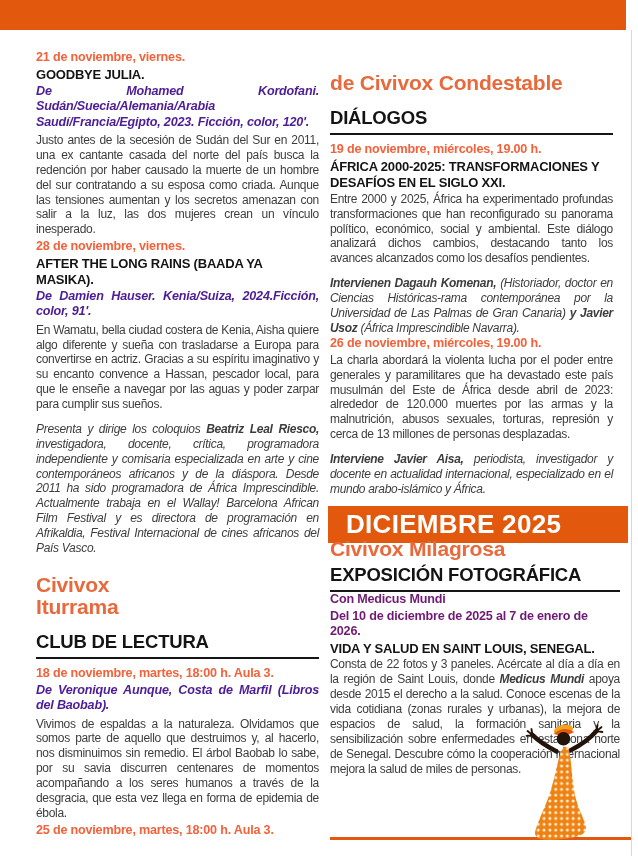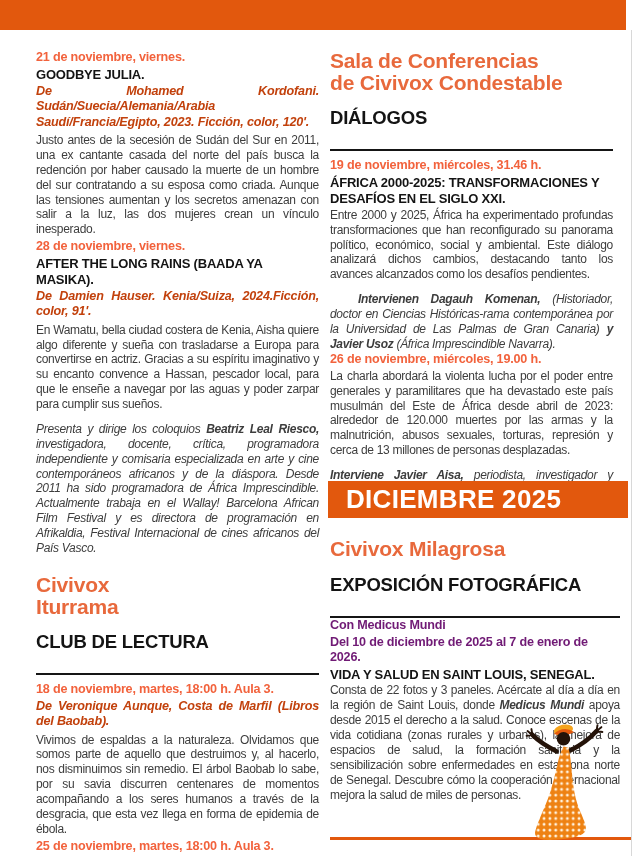--- a/index.html
+++ b/index.html
@@ -13,35 +13,35 @@
   .col-left{left:36px;top:48px;}
   .col-right{left:330px;top:48px;}
   .col > :first-child{margin-top:2px;}
   .venue{
     color:#e8693c;font-size:21px;font-weight:800;line-height:1.07;
     margin:18px 0 12px;text-align:left;letter-spacing:-0.2px;
   }
   .col-right .venue{margin-top:2px;}
   .sectionhead{
     font-size:18.5px;font-weight:800;color:#141414;text-align:left;
-    border-bottom:2px solid #151515;padding-bottom:20px;margin:0 0 7px;
+    border-bottom:2px solid #151515;padding-bottom:4px;margin:0 0 7px;
     letter-spacing:-0.2px;
   }
   .date{color:#f2623c;font-weight:700;font-size:12.6px;line-height:1.2;margin:0 0 2px;text-align:left;letter-spacing:-0.2px;}
   .evtitle{color:#141414;font-weight:800;font-size:13px;line-height:1.22;margin:0 0 1px;text-align:left;letter-spacing:-0.2px;}
-  .credits{font-weight:700;font-style:italic;font-size:12.6px;line-height:1.22;color:#c2410c;margin:0 0 3px;letter-spacing:-0.2px;}
+  .credits{font-weight:700;font-style:italic;font-size:12.6px;line-height:1.22;color:#4c1d95;margin:0 0 3px;letter-spacing:-0.2px;}
   .body{font-size:12px;line-height:1.24;margin:0 0 2px;letter-spacing:-0.3px;}
   .note{font-size:12px;font-style:italic;line-height:1.24;margin:10px 0 0;letter-spacing:-0.3px;}
   .banner{
-    position:absolute;left:328px;top:481px;width:300px;height:37px;background:#e2580d;
+    position:absolute;left:328px;top:506px;width:300px;height:37px;background:#e2580d;
     display:flex;align-items:center;padding-left:18px;box-sizing:border-box;
   }
   .banner span{color:#ffffff;font-size:26px;font-weight:800;letter-spacing:0.3px;}
   .milagrosa{position:absolute;left:330px;top:538px;width:290px;text-align:justify;}
-  .milagrosa .venue{margin:0 0 14px;}
+  .milagrosa .venue{margin:0 0 4px;}
   .milagrosa .sectionhead{margin:0 0 0;}
   .orange-line-bold{color:#701a75;font-weight:700;font-size:12.6px;line-height:1.22;margin:0 0 1px;text-align:left;letter-spacing:-0.2px;}
   .bottom-line{position:absolute;left:330px;top:837px;width:301px;height:3px;background:#e2580d;z-index:1;}
   .dancer{position:absolute;left:512px;top:722px;width:102px;height:122px;z-index:2;}
 </style>
 </head>
 <body>
 
 <div class="page">
 
@@ -78,29 +78,29 @@
 
     <section>
       <p class="date">25 de noviembre, martes, 18:00 h. Aula 3.</p>
 
     </section>
 
   </div>
 
   <div class="col col-right">
 
-    <h2 class="venue"><span>Sala de Conferencias</span><br><span>de Civivox Condestable</span></h2>
+    <h2 class="venue"><br><span>de Civivox Condestable</span></h2>
 
     <h3 class="sectionhead">DIÁLOGOS</h3>
 
     <section>
-      <p class="date">19 de noviembre, miércoles, 31.46 h.</p>
+      <p class="date">19 de noviembre, miércoles, 19.00 h.</p>
       <h3 class="evtitle">ÁFRICA 2000-2025: TRANSFORMACIONES Y DESAFÍOS EN EL SIGLO XXI.</h3>
       <p class="body">Entre 2000 y 2025, África ha experimentado profundas transformaciones que han reconfigurado su panorama político, económico, social y ambiental. Este diálogo analizará dichos cambios, destacando tanto los avances alcanzados como los desafíos pendientes.</p>
-      <p class="note"><span style="font-weight: 700; margin-left: 28px;">Intervienen Dagauh Komenan, </span><span>(Historiador, doctor en Ciencias Históricas-rama contemporánea por la Universidad de Las Palmas de Gran Canaria) </span><span style="font-weight: 700;">y Javier Usoz </span><span>(África Imprescindible Navarra).</span></p>
+      <p class="note"><span style="font-weight: 700;">Intervienen Dagauh Komenan, </span><span>(Historiador, doctor en Ciencias Históricas-rama contemporánea por la Universidad de Las Palmas de Gran Canaria) </span><span style="font-weight: 700;">y Javier Usoz </span><span>(África Imprescindible Navarra).</span></p>
     </section>
 
     <section>
       <p class="date">26 de noviembre, miércoles, 19.00 h.</p>
       <p class="body">La charla abordará la violenta lucha por el poder entre generales y paramilitares que ha devastado este país musulmán del Este de África desde abril de 2023: alrededor de 120.000 muertes por las armas y la malnutrición, abusos sexuales, torturas, represión y cerca de 13 millones de personas desplazadas.</p>
       <p class="note"><span style="font-weight: 700;">Interviene Javier Aisa, </span><span>periodista, investigador y docente en actualidad internacional, especializado en el mundo arabo-islámico y África.</span></p>
     </section>
   </div>
 
   <div class="banner">

